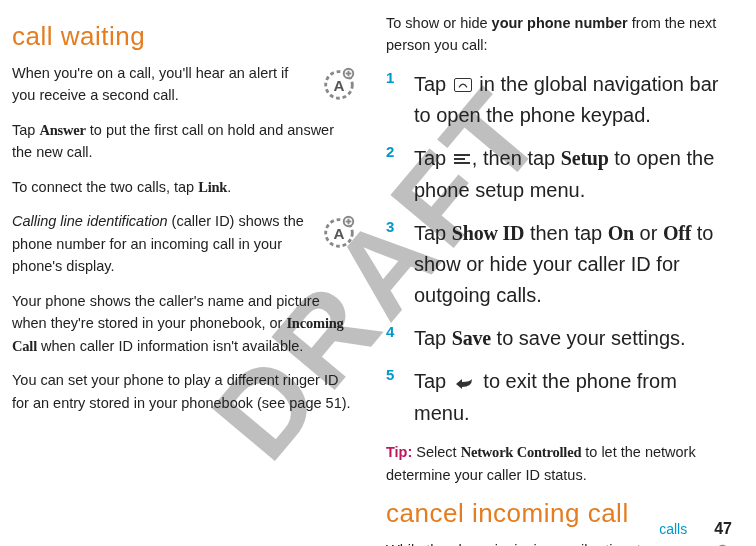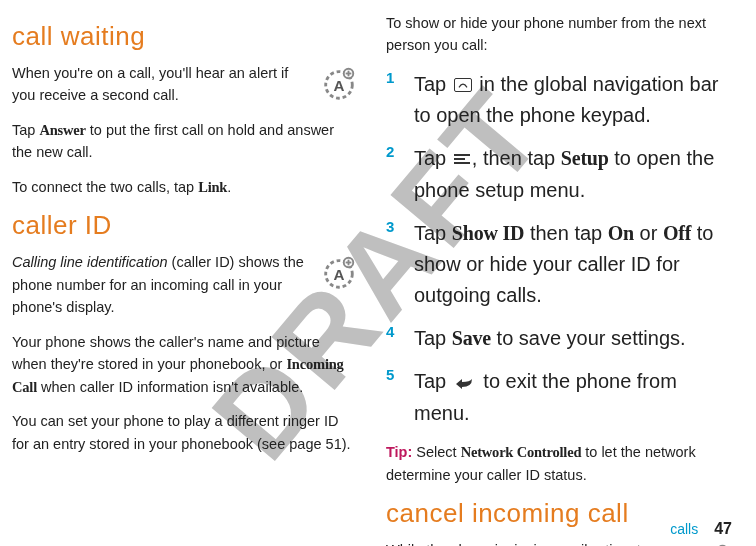--- a/index.html
+++ b/index.html
@@ -47,21 +47,21 @@
       margin-top: 9px;
       letter-spacing: 0.5px;
     }
     p {
       font-size: 14.5px;
       line-height: 1.55;
       color: #222;
       margin-bottom: 12px;
     }
     .bold {
-      font-weight: normal;
+      font-weight: bold;
     }
     .condensed {
       font-family: Liberation Serif, serif;
       font-weight: bold;
       font-stretch: condensed;
       letter-spacing: -0.2px;
     }
     .italic {
       font-style: italic;
     }
@@ -95,21 +95,21 @@
     }
     .footer {
       position: absolute;
       bottom: 8px;
       right: 24px;
       font-size: 14px;
       z-index: 1;
     }
     .footer-section {
       color: #0099cc;
-      margin-right: 16px;
+      margin-right: 27px;
     }
     .footer-page {
       font-weight: bold;
       font-size: 16px;
       color: #222;
     }
     .inline-icon {
       display: inline-block;
       vertical-align: middle;
       margin: 0 2px;
@@ -164,21 +164,20 @@
 
     <p>
       <span>Tap </span><span class="condensed">Answer</span><span> to put the first call on hold and answer the new call.</span>
     </p>
 
 
     <p>
       <span>To connect the two calls, tap </span><span class="condensed">Link</span><span>.</span>
     </p>
 
-    <h2 class="section-title">caller ID</h2>
 
     <p>
       <span class="icon-badge">
         <svg viewBox="0 0 40 40">
             <circle cx="20" cy="22" r="14" fill="none" stroke="#888" stroke-width="3" stroke-dasharray="4,3"></circle>
             <text x="20" y="28" text-anchor="middle" font-size="16" font-weight="bold" fill="#555">A</text>
             <circle cx="30" cy="10" r="5" fill="#fff" stroke="#888" stroke-width="2"></circle>
             <line x1="30" y1="7" x2="30" y2="13" stroke="#888" stroke-width="2"></line>
             <line x1="27" y1="10" x2="33" y2="10" stroke="#888" stroke-width="2"></line>
           </svg>

